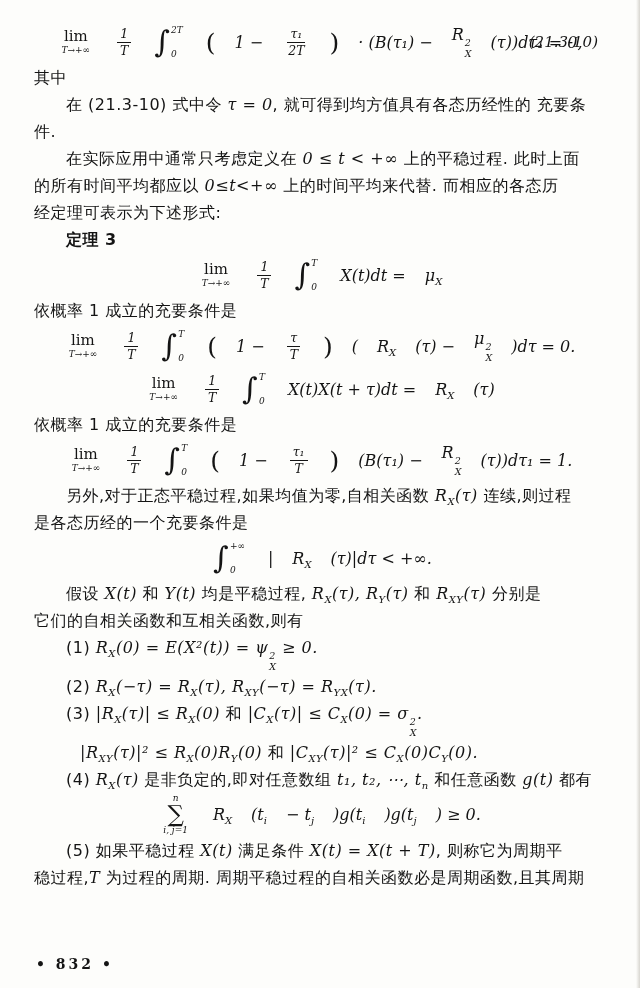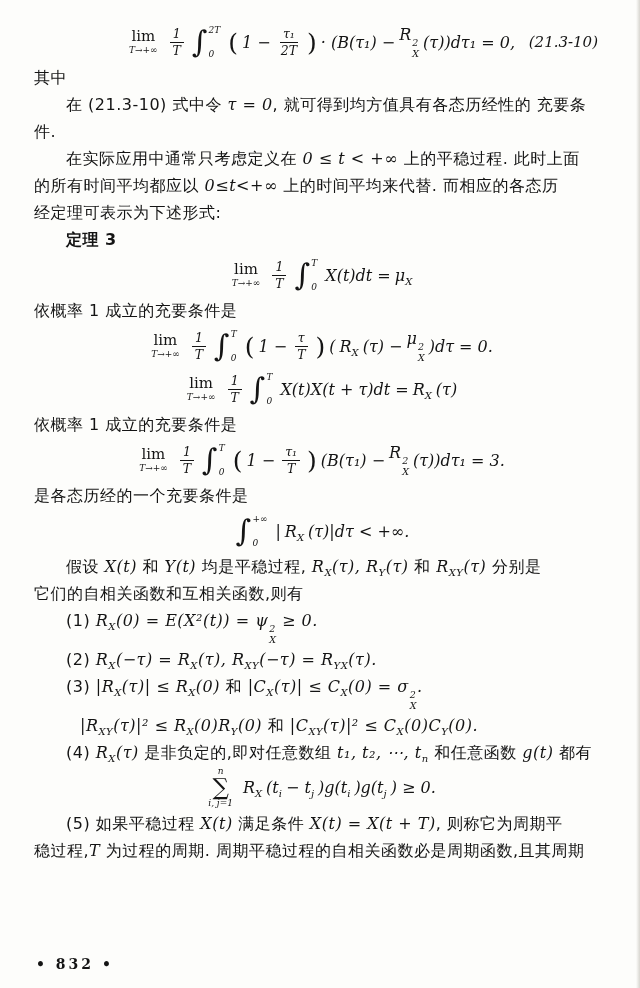--- a/index.html
+++ b/index.html
@@ -4,21 +4,21 @@
 <style>
   html,body{margin:0;padding:0;}
   body{background:#ffffff;font-family:"DejaVu Sans","Liberation Sans",sans-serif;}
   .page{position:relative;width:640px;height:988px;background:#fdfdfb;overflow:hidden;color:#141414;}
   .content{padding:20px 30px 0 34px;}
   .text-line{font-size:16px;line-height:27px;min-height:27px;white-space:nowrap;letter-spacing:0.5px;}
   .ind1{padding-left:32px;}
   .ind2{padding-left:46px;}
   .bold{font-weight:bold;}
   .display-row{position:relative;display:flex;justify-content:center;align-items:center;min-height:42px;margin:1px 0;}
-  .formula{display:inline-flex;align-items:center;gap:4px;font-size:16px;white-space:nowrap;}
+  .formula{display:inline-flex;align-items:center;gap:19px;font-size:16px;white-space:nowrap;}
   .eqno{position:absolute;right:12px;top:50%;transform:translateY(-50%);font-size:15px;font-family:"DejaVu Serif","Liberation Serif",serif;font-style:italic;}
   .section-heading{font-size:21px;font-weight:bold;margin:10px 0 6px 0;line-height:26px;letter-spacing:1px;}
   .m{font-family:"DejaVu Serif","Liberation Serif",serif;font-style:italic;}
   .cn{font-style:normal;}
   sub,sup{line-height:0;}
   .msub{font-size:10px;font-style:italic;}
   .ss{display:inline-flex;flex-direction:column;align-items:flex-start;font-size:9.5px;line-height:1.15;vertical-align:-6px;margin-left:1px;font-style:italic;}
   .frac{display:inline-flex;flex-direction:column;align-items:center;vertical-align:middle;margin:0 3px;font-family:"DejaVu Serif","Liberation Serif",serif;font-style:italic;}
   .num{font-size:12.5px;line-height:1.25;border-bottom:1px solid #141414;padding:0 3px;}
   .den{font-size:12.5px;line-height:1.25;padding:0 3px;}
@@ -182,23 +182,24 @@
           <span class="frac">
             <span class="num">τ₁</span>
             <span class="den">T</span>
           </span>
           <span class="bigp">)</span>
           <span class="m">(B(τ₁) − </span>
           <span class="m">R<span class="ss">
               <span class="sssup">2</span>
               <span class="sssub">X</span>
             </span></span>
-          <span class="m">(τ))dτ₁ = 3.</span>
-        </span>
-      </div>
+          <span class="m">(τ))dτ₁ = 1.</span>
+        </span>
+      </div>
+      <div class="text-line ind1"><span class="cn">另外,对于正态平稳过程,如果均值为零,自相关函数 </span><span class="m">R<sub class="msub">X</sub></span><span class="m">(τ)</span><span class="cn"> 连续,则过程</span></div>
       <div class="text-line"><span class="cn">是各态历经的一个充要条件是</span></div>
       <div class="display-row">
         <span class="formula">
           <span class="intw">
             <span class="intg">∫</span>
             <span class="intl">
               <span class="isup">+∞</span>
               <span class="isub">0</span>
             </span>
           </span>

